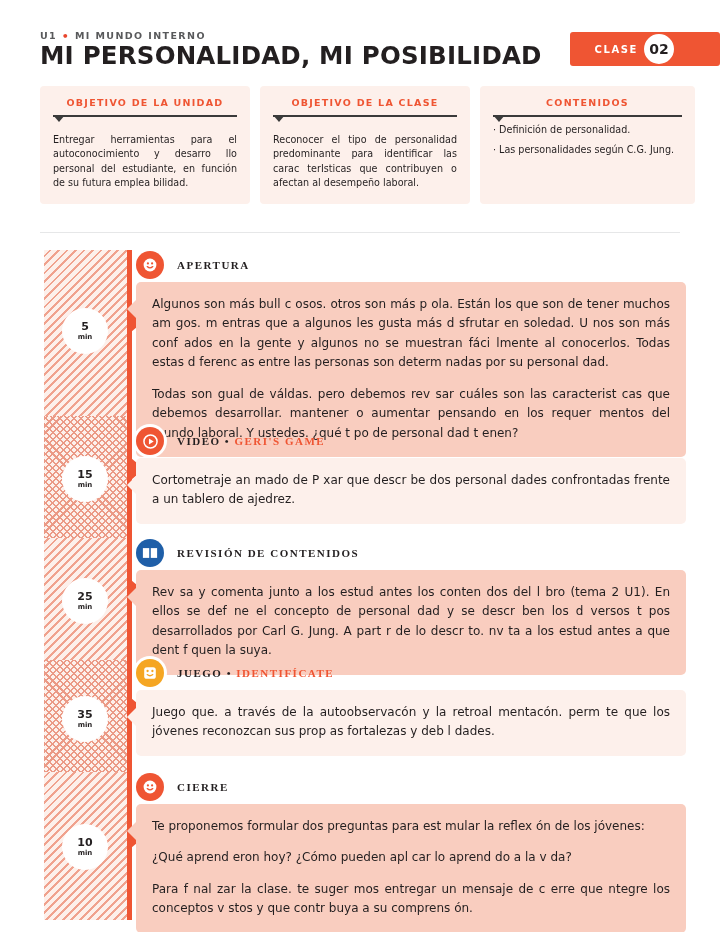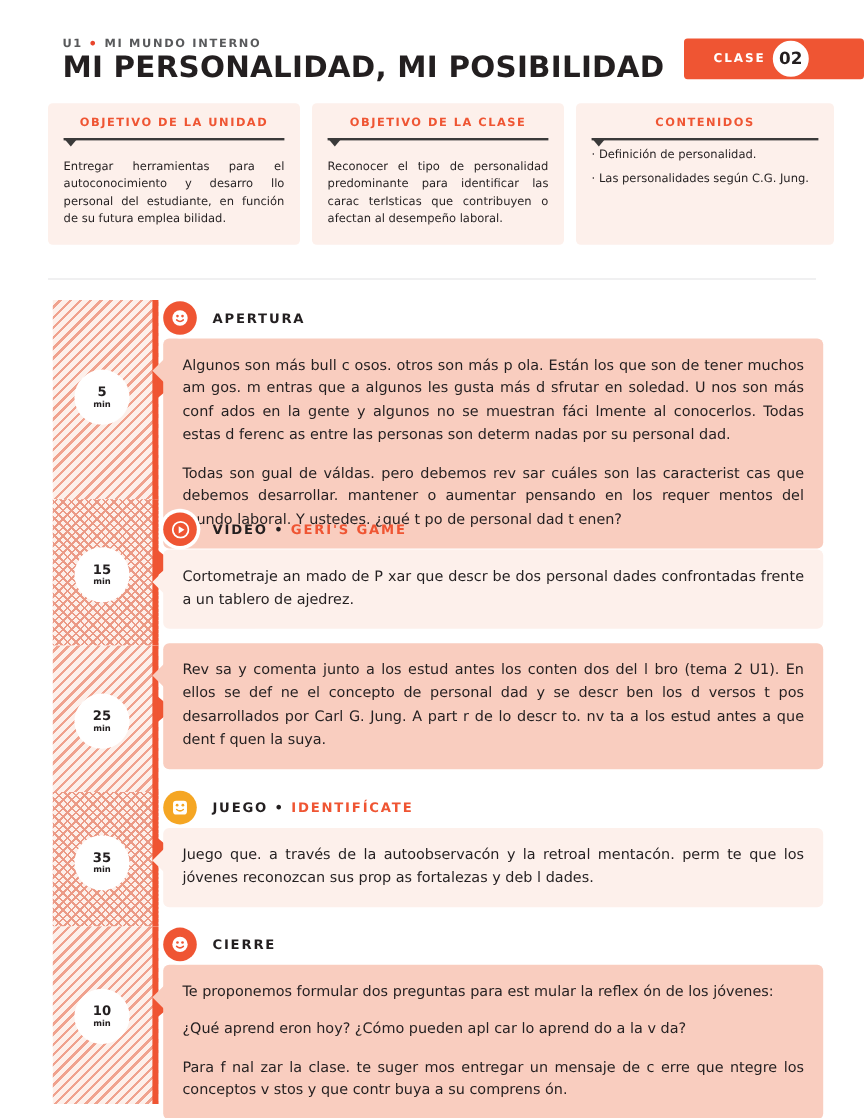--- a/index.html
+++ b/index.html
@@ -4,21 +4,21 @@
 <style>
   html,body{margin:0;padding:0;}
   body{
     width:720px;height:932px;background:#ffffff;
     font-family:"DejaVu Sans","Liberation Sans",sans-serif;
     color:#231f20;overflow:hidden;position:relative;
   }
   .page{position:relative;width:720px;height:932px;}
 
   
-  .header{position:absolute;left:52px;top:30px;right:0;}
+  .header{position:absolute;left:40px;top:30px;right:0;}
   .kicker{
     font-size:9.5px;letter-spacing:1.4px;color:#58595b;font-weight:bold;
     text-transform:uppercase;
   }
   .kicker .dot{color:#e8452c;font-size:11px;vertical-align:middle;}
   .title{
     font-size:24.5px;font-weight:bold;letter-spacing:.2px;color:#231f20;
     line-height:1.05;
   }
   .class-badge{
@@ -94,21 +94,21 @@
   .minute .u{font-size:7px;font-weight:bold;color:#231f20;margin-top:2px;}
   .arrow{
     position:absolute;right:-12px;width:0;height:0;
     border-top:11px solid transparent;border-bottom:11px solid transparent;
     border-left:13px solid #ef5533;
   }
 
   
   .sections{position:absolute;left:136px;top:248px;width:550px;}
   .section{position:relative;}
-  .sec-head{display:flex;align-items:center;height:34px;}
+  .sec-head{display:flex;align-items:center;height:34px;font-family:Liberation Serif, serif;}
   .sec-icon{
     width:28px;height:28px;border-radius:50%;flex:0 0 28px;
     display:flex;align-items:center;justify-content:center;
     position:relative;z-index:3;box-shadow:0 0 0 3px #ffffff;
   }
   .sec-icon.red{background:#ef5533;}
   .sec-icon.blue{background:#1f5fa8;}
   .sec-icon.orange{background:#f5a623;}
   .sec-icon svg{display:block;}
   .sec-title{
@@ -247,20 +247,30 @@
               <polygon points="6.3,4.8 11.4,8 6.3,11.2" fill="#fff"></polygon>
             </svg>
           </span>
           <span class="sec-title"><span>VIDEO</span> <span class="sep">•</span> <span class="sub">GERI'S GAME</span></span>
         </div>
         <div class="bubble light" style="min-height:58px">
           <p>Cortometraje an mado de P xar que descr be dos personal dades confrontadas frente a un tablero de ajedrez.</p>
         </div>
       </div>
       <div class="section" style="position: absolute; top: 288px; left: 0px; width: 550px;">
+        <div class="sec-head">
+          <span class="sec-icon blue">
+            <svg width="16" height="14" viewBox="0 0 18 14">
+              <rect x="1" y="1.5" width="7.4" height="11" fill="#fff"></rect>
+              <rect x="9.6" y="1.5" width="7.4" height="11" fill="#fff"></rect>
+              <rect x="8.4" y="0.6" width="1.2" height="12.8" fill="#1f5fa8"></rect>
+            </svg>
+          </span>
+          <span class="sec-title"><span>REVISIÓN DE CONTENIDOS</span></span>
+        </div>
         <div class="bubble" style="min-height:72px">
           <p>Rev sa y comenta junto a los estud antes los conten dos del l bro (tema 2   U1). En ellos se def ne el concepto de personal dad y se descr ben los d versos t pos desarrollados por Carl G. Jung. A part r de lo descr to. nv ta a los estud antes a que dent f quen la suya.</p>
         </div>
       </div>
       <div class="section" style="position: absolute; top: 408px; left: 0px; width: 550px;">
         <div class="sec-head">
           <span class="sec-icon orange">
             <svg width="16" height="16" viewBox="0 0 16 16">
               <rect x="2.2" y="2.2" width="11.6" height="11.6" rx="2.6" fill="#fff"></rect>
               <circle cx="5.6" cy="6" r="1.15" fill="#f5a623"></circle>

